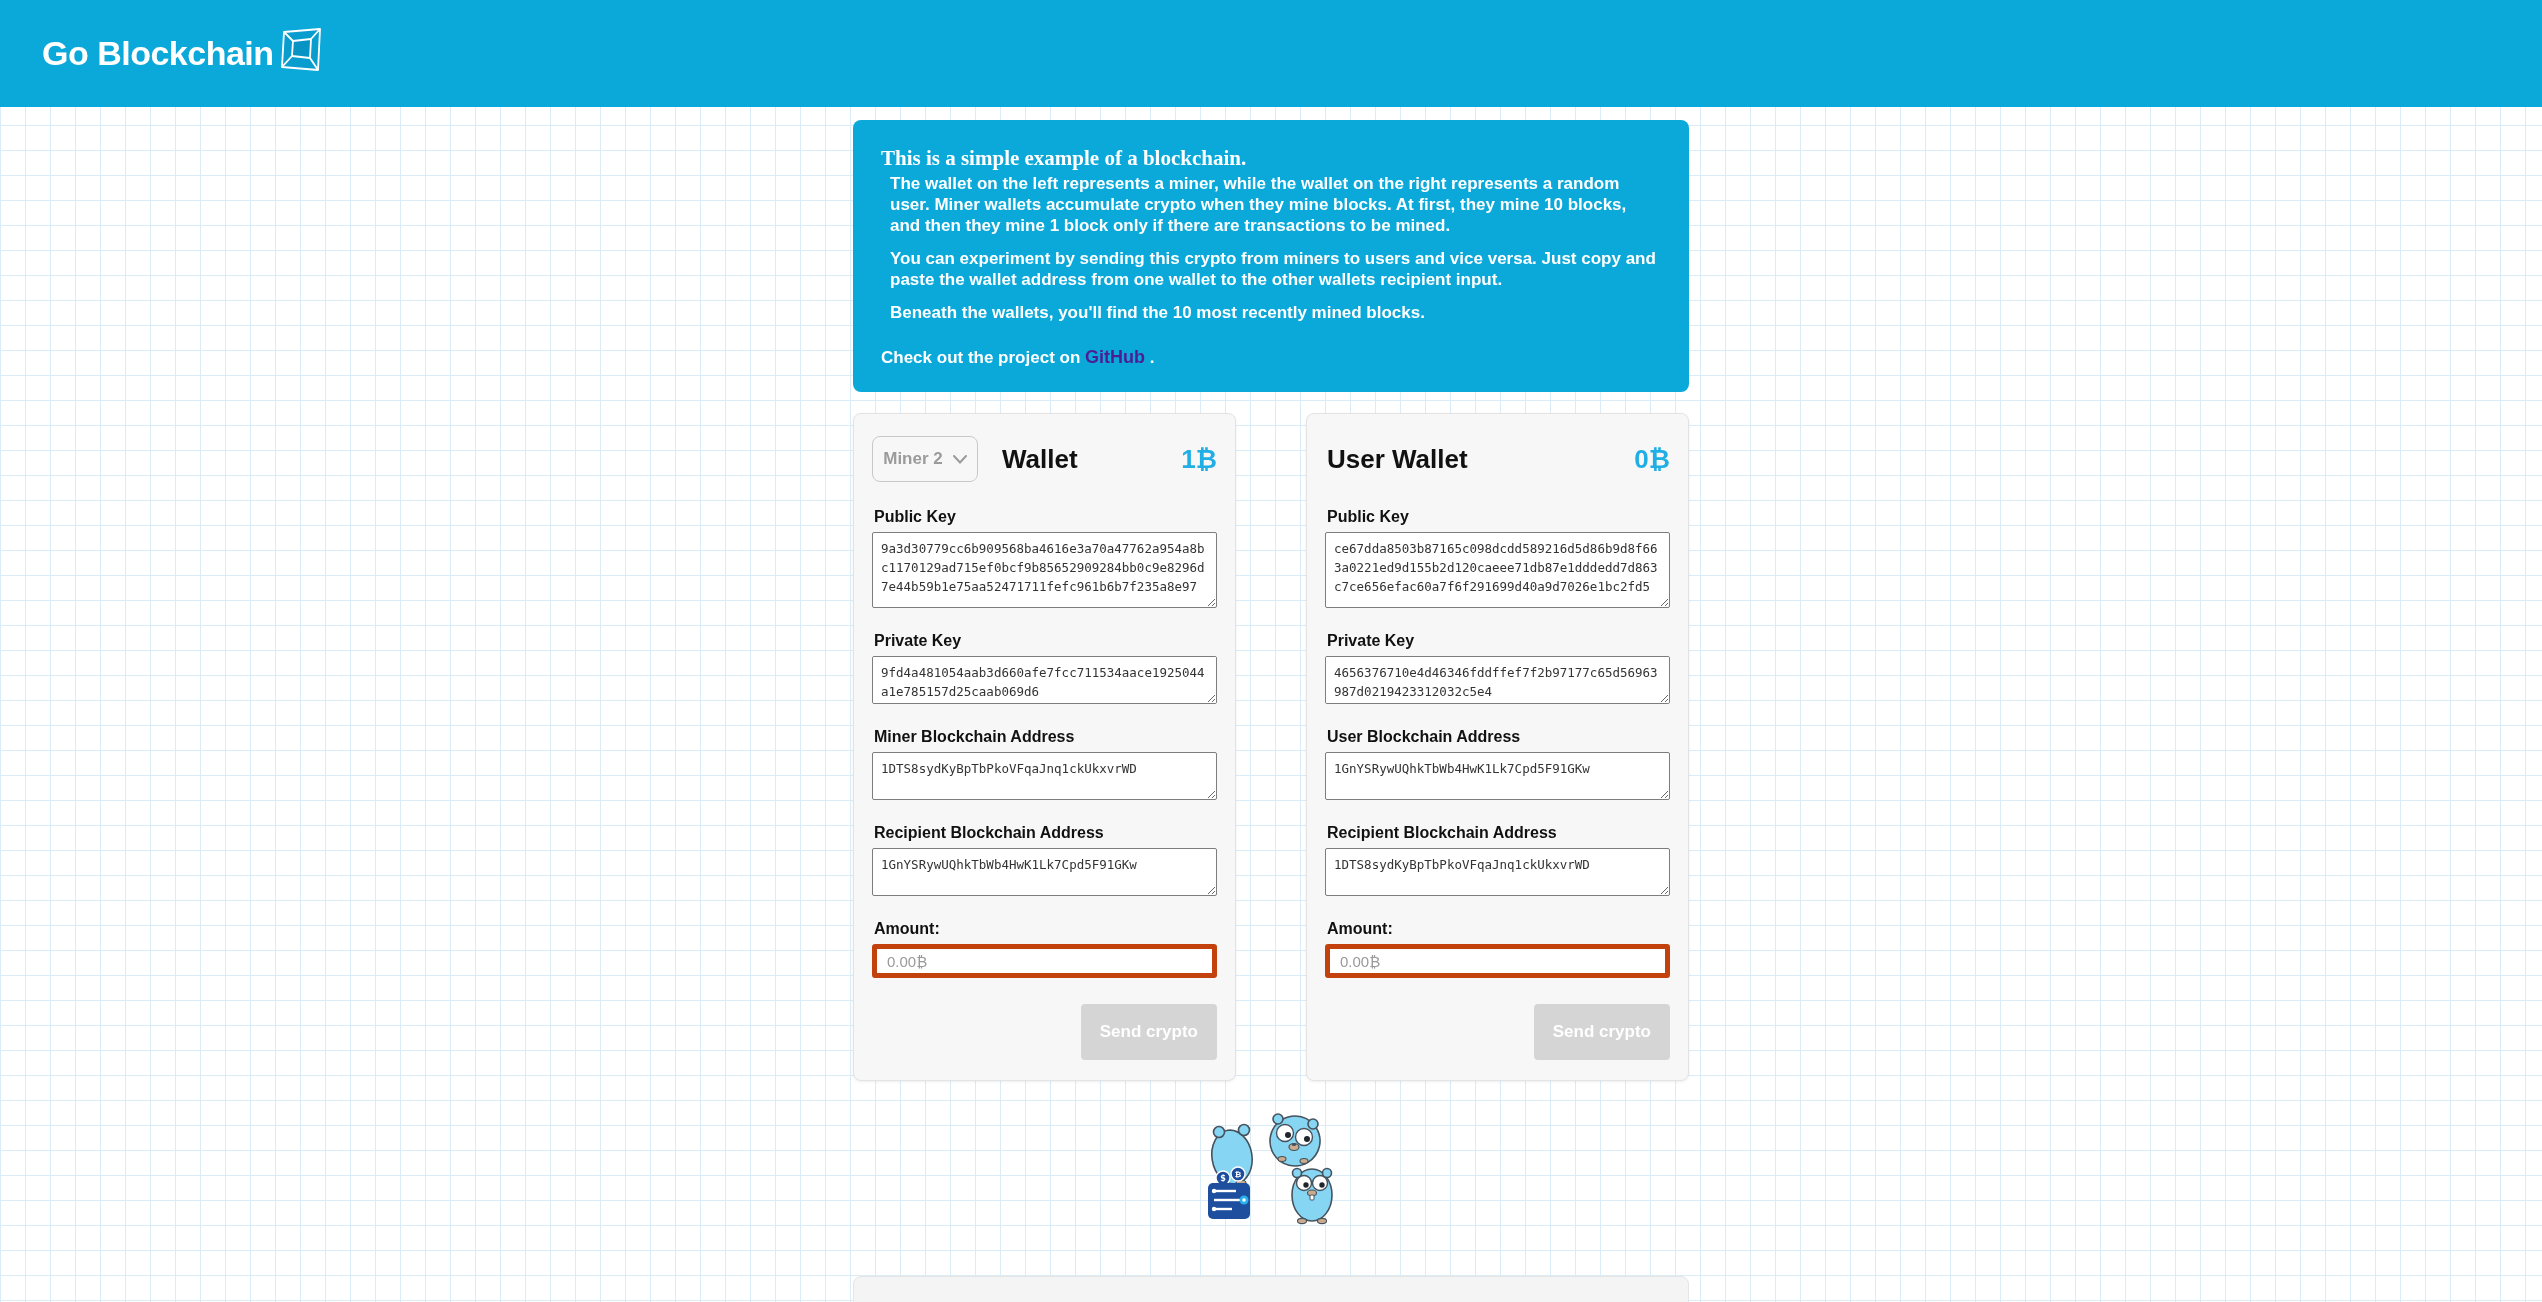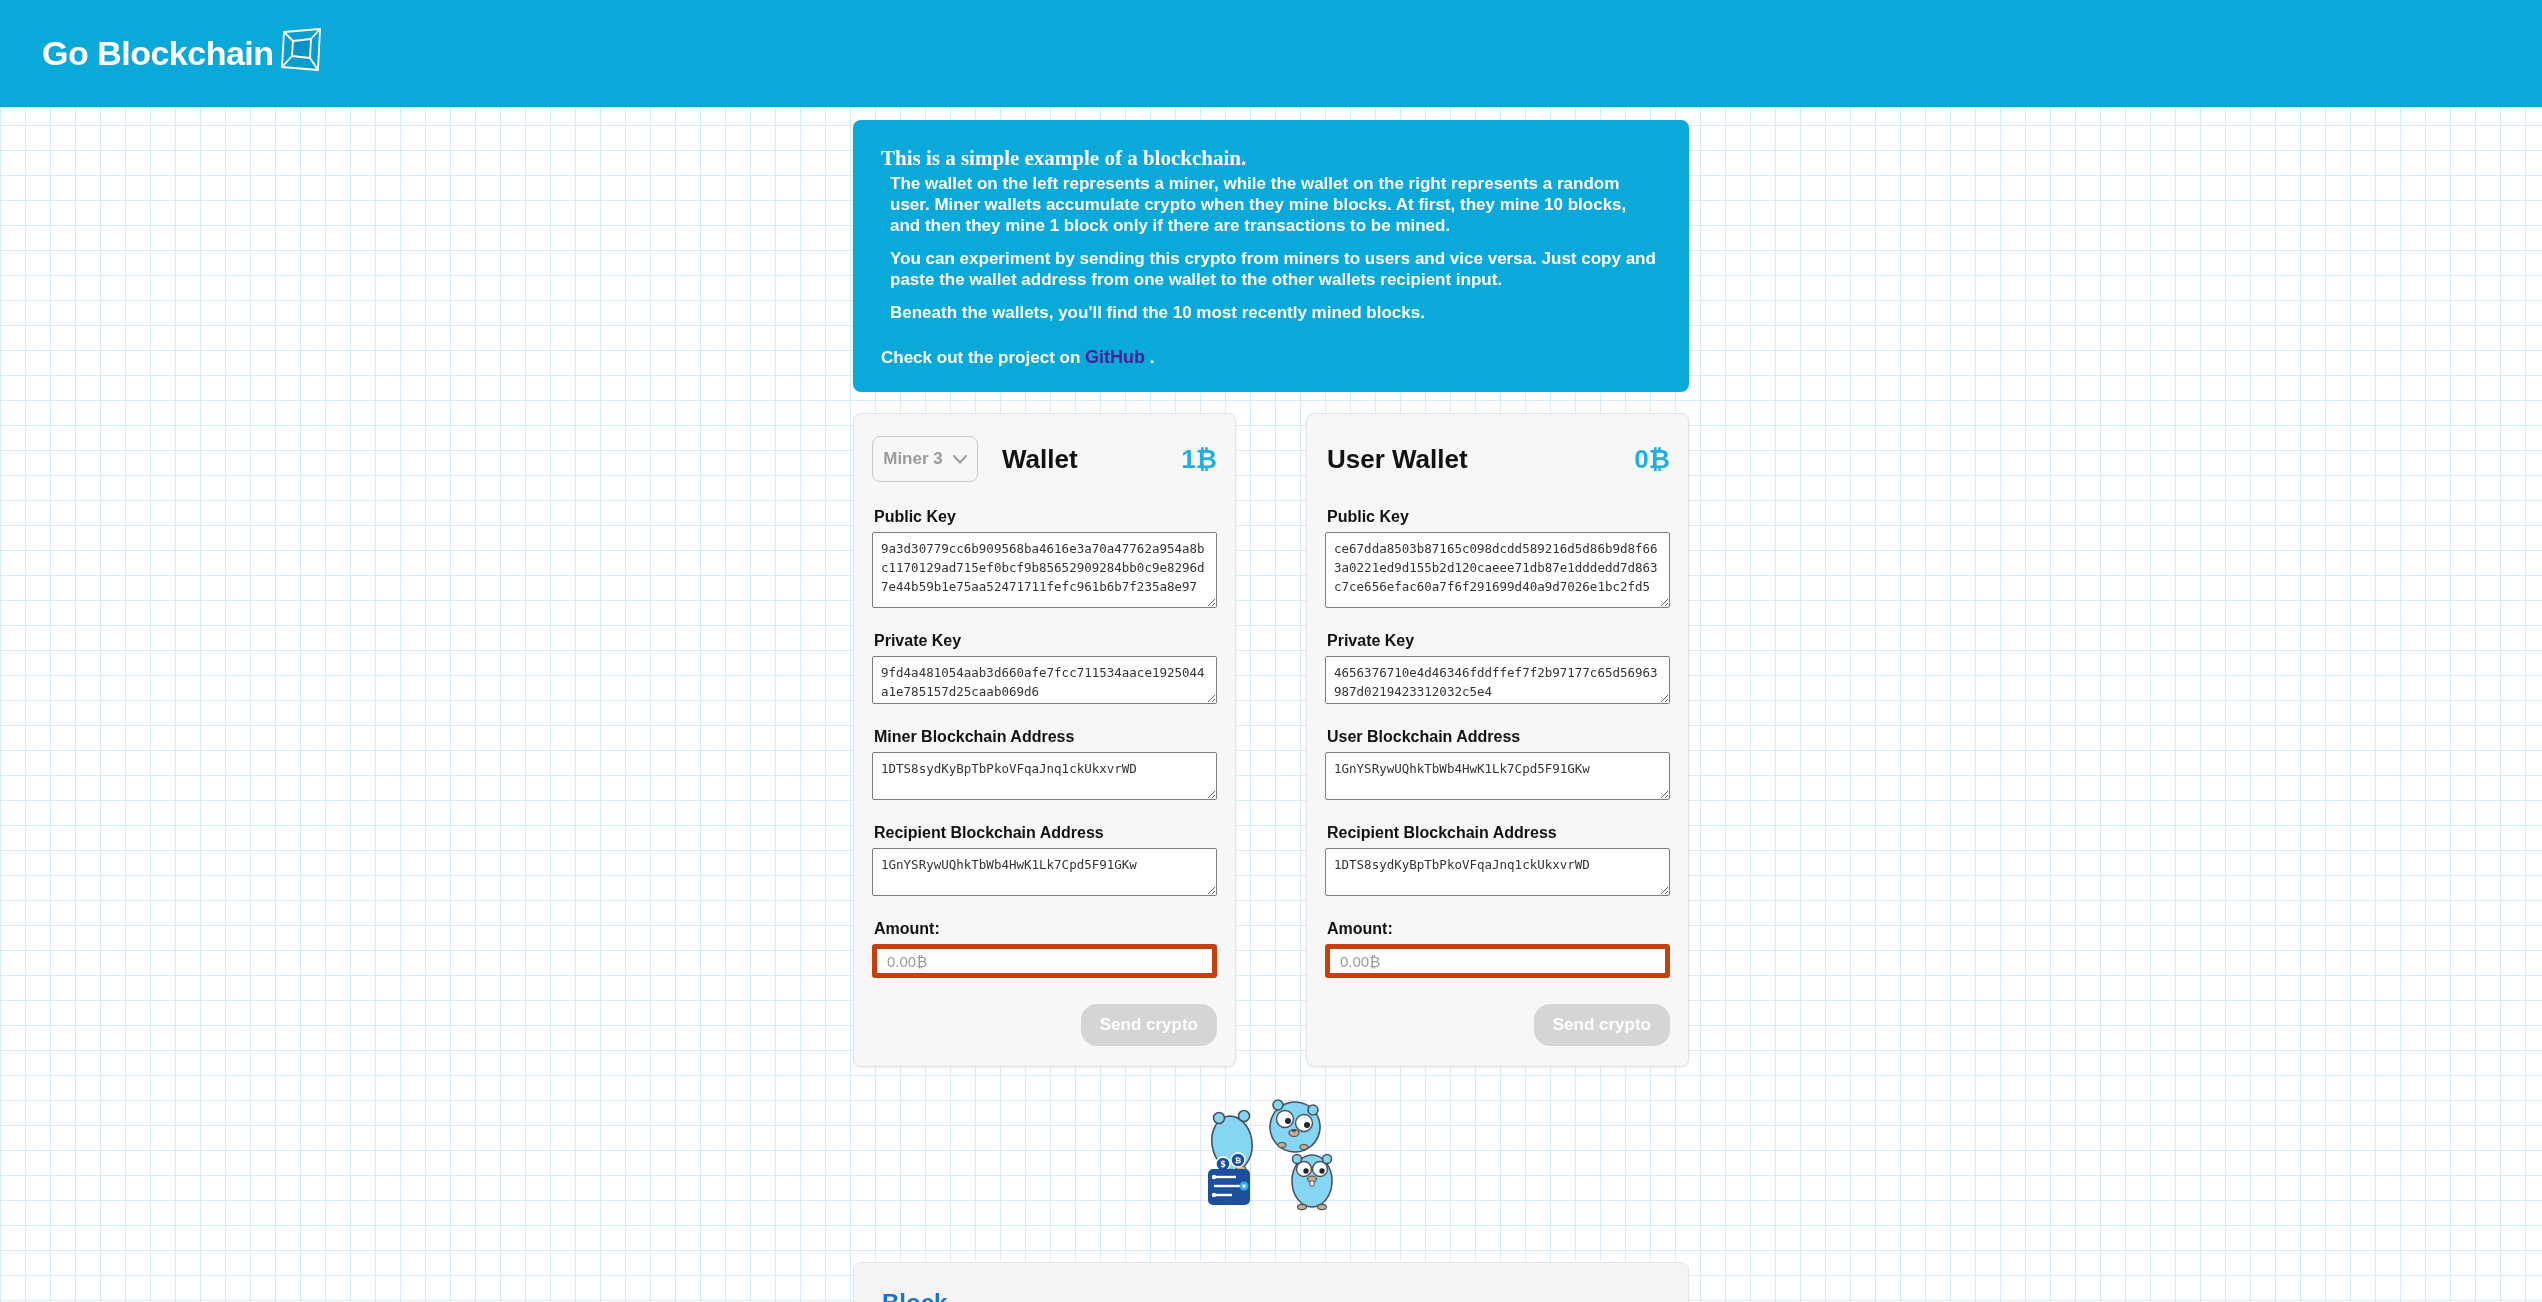--- a/index.html
+++ b/index.html
@@ -69,23 +69,23 @@
   .h-priv, .h-addr { height: 48px; }
   .amount-input {
     display: block; width: 100%; height: 34px;
     border: 5px solid #c2410c; border-radius: 3px; background: #fff;
     font-family: "Liberation Sans", sans-serif; font-size: 15px; color: #333;
     padding: 0 10px; margin-bottom: 26px;
   }
   .amount-input::placeholder { color: #9a9a9a; }
   .btn-row { display: flex; justify-content: flex-end; }
   .send-btn {
-    background: #d5d5d5; color: #ffffff; border: none; border-radius: 16px;
+    background: #d5d5d5; color: #ffffff; border: none; border-radius: 4px;
     font-family: "Liberation Sans", sans-serif;
-    font-size: 17px; font-weight: 700; padding: 0 19px; height: 42px; cursor: default;
+    font-size: 17px; font-weight: 700; padding: 0 19px; height: 56px; cursor: default;
   }
 
   
   .gopher-strip { display: flex; justify-content: center; margin-top: 30px; height: 118px; }
 
   
   .block-panel {
     margin-top: 47px; background: #f4f4f4;
     border: 1px solid #e5e5e5; border-radius: 8px;
     padding: 26px 28px; height: 260px;
@@ -121,21 +121,21 @@
       <a href="#" class="gh">GitHub</a>
       <span>.</span>
     </p>
   </section>
 
   <div class="wallet-row">
 
     <section class="card">
       <div class="wallet-head">
         <div class="select-box">
-          <span>Miner 3</span>
+          <span>Miner 2</span>
           <svg width="14" height="9" viewBox="0 0 14 9" fill="none" stroke="#9b9b9b" stroke-width="2" stroke-linecap="round">
               <polyline points="1,1 7,7.5 13,1"></polyline>
             </svg>
         </div>
         <span class="wallet-title">Wallet</span>
         <span class="balance">1₿</span>
       </div>
 
       <div class="field-label">Public Key</div>
       <textarea class="key-area h-pub" spellcheck="false" style="">9a3d30779cc6b909568ba4616e3a70a47762a954a8bc1170129ad715ef0bcf9b85652909284bb0c9e8296d7e44b59b1e75aa52471711fefc961b6b7f235a8e97</textarea>

